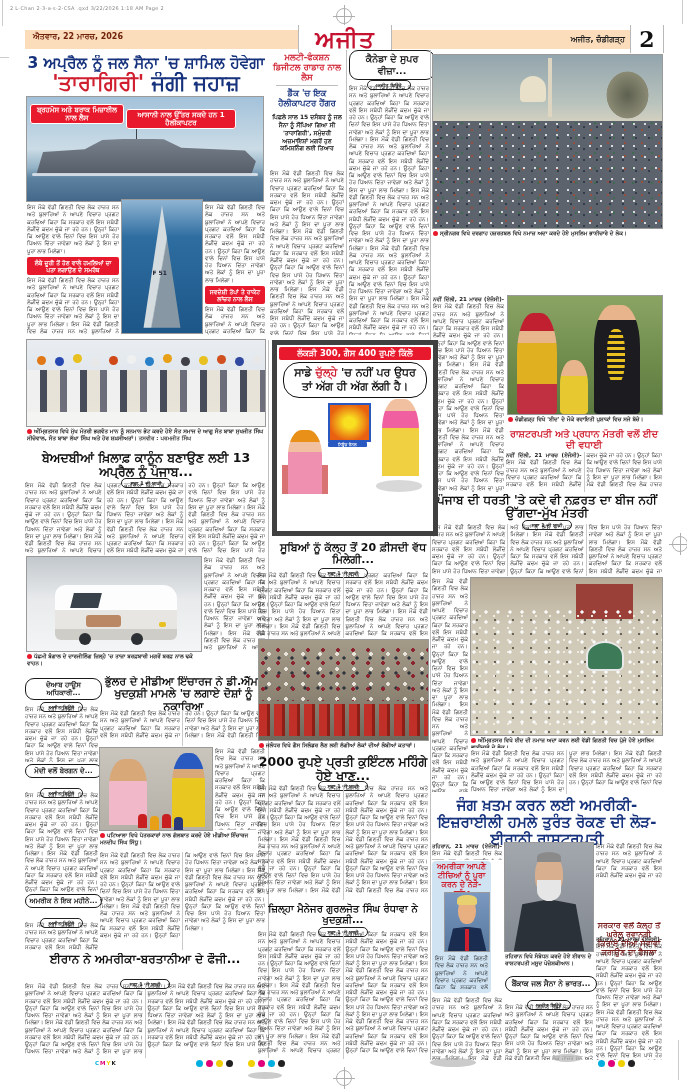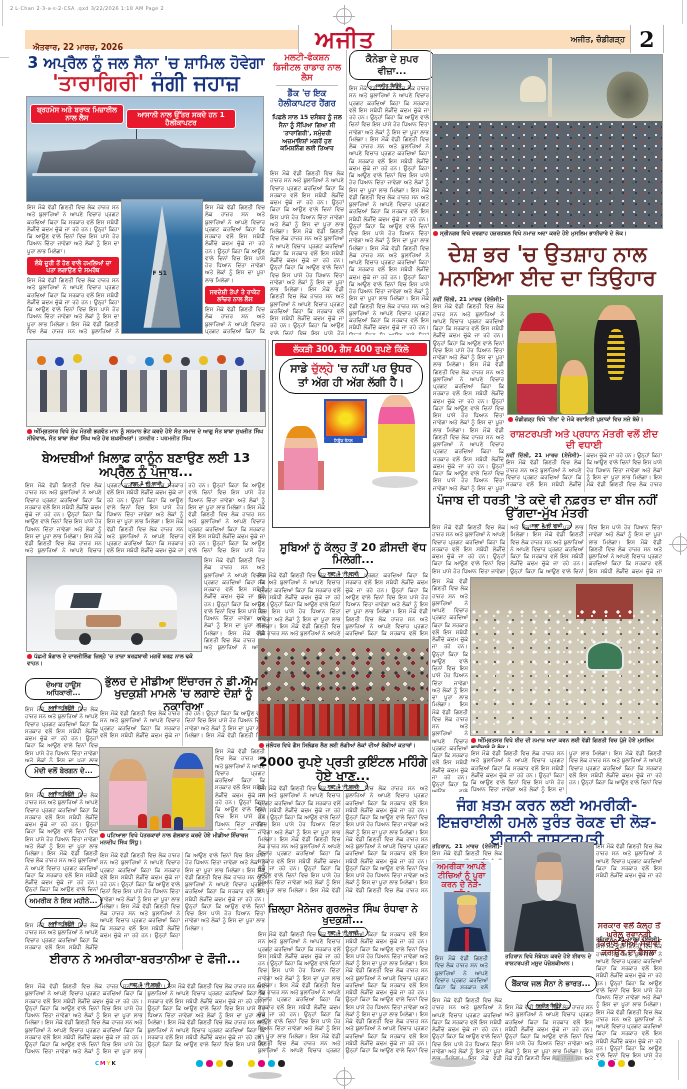--- a/index.html
+++ b/index.html
@@ -122,21 +122,21 @@
   .pz-head{left:34%;top:10%;width:32%;height:40%;background:#d8b090;border-radius:46%;}
   .pz-beard{left:36%;top:34%;width:28%;height:20%;background:#e6e6e6;border-radius:0 0 50% 50%;}
   .pz-hair{left:36%;top:8%;width:28%;height:10%;background:#8a8a8a;border-radius:50% 50% 0 0;}
   
   .ph-trump{background:linear-gradient(180deg,#7a98c0,#5878a0);}
   .tr-suit{left:6%;right:6%;bottom:0;height:42%;background:#1a2c50;clip-path:polygon(0 100%,14% 8%,50% 0,86% 8%,100% 100%);}
   .tr-tie{left:46%;bottom:0;width:8%;height:38%;background:#d02030;}
   .tr-head{left:30%;top:8%;width:40%;height:46%;background:#e8b080;border-radius:46%;}
   .tr-hair{left:28%;top:4%;width:44%;height:16%;background:#e8d070;border-radius:50% 50% 20% 20%;}
   
-  .cartoon{border:1px solid #404040;background:#fff;}
+  .cartoon{border:5px solid #404040;background:#fff;}
   .ct-banner{background:#e8192c;color:#fff;font-size:8.5px;font-weight:bold;text-align:center;
      margin:2px;padding:1px 0;border-radius:2px;}
   .ct-bubble{border:1.5px solid #111;border-radius:16px;margin:0 6px;padding:3px 4px;
      font-size:11px;font-weight:bold;text-align:center;line-height:1.25;background:#fff;}
   .ct-scene{position:relative;height:96px;margin:0 2px;}
   .ct-scene *{position:absolute;}
   .ct-man{left:6%;bottom:0;width:22%;height:66%;background:linear-gradient(180deg,#e89018 0 18%,#f0c0a0 18% 34%,#f090b0 34%);border-radius:40% 40% 0 0;}
   .ct-chair{left:2%;bottom:0;width:30%;height:30%;background:#d05050;opacity:.8;}
   .ct-tv{left:32%;top:6%;width:26%;height:36%;border:2px solid #2858c0;background:radial-gradient(#f8e020 20%,#e86010 75%);}
   .ct-tvlabel{left:32%;top:46%;width:26%;background:#2858c0;color:#fff;font-size:4px;font-weight:bold;text-align:center;border-radius:1px;}
@@ -156,21 +156,21 @@
   <div class="abs regcross" style="left:336px;top:8px;"></div>
   <div class="abs regcross" style="left:672px;top:536px;"></div>
   <div class="abs regcross" style="left:336px;top:1070px;"></div>
   <div class="abs cropmark" style="left:0;top:57px;width:9px;height:1px;"></div>
   <div class="abs cropmark" style="left:2px;top:0;width:1px;height:26px;"></div>
   <div class="abs cropmark" style="left:682px;top:0;width:1px;height:24px;"></div>
   <div class="abs cropmark" style="left:678px;top:1040px;width:1px;height:40px;"></div>
   <div class="abs" style="left:44px;top:58px;font-size:7px;color:#999;">+</div>
 
   <div class="abs band" style="left:25px;top:30px;width:637px;height:19px;"></div>
-  <div class="abs edate" style="left:33px;top:43px;">ਐਤਵਾਰ, 22 ਮਾਰਚ, 2026</div>
+  <div class="abs edate" style="left:33px;top:32px;">ਐਤਵਾਰ, 22 ਮਾਰਚ, 2026</div>
   <div class="abs masthead-box" style="left:298px;top:25px;width:92px;height:28px;">
     <span class="masthead">ਅਜੀਤ</span>
   </div>
   <div class="abs edname" style="left:530px;top:35px;width:95px;">ਅਜੀਤ, ਚੰਡੀਗੜ੍ਹ</div>
   <div class="abs pnum-box" style="left:630px;top:25px;width:32px;height:28px;">
     <span class="pnum">2</span>
   </div>
 
   <div class="abs hd blue" style="left:27px;top:55px;width:238px;font-size:15.5px;">3 ਅਪ੍ਰੈਲ ਨੂੰ ਜਲ ਸੈਨਾ 'ਚ ਸ਼ਾਮਿਲ ਹੋਵੇਗਾ</div>
   <div class="abs hd" style="left:27px;top:72px;width:238px;font-size:21px;">
@@ -221,21 +221,20 @@
   <div class="ph" style="left:433px;top:55px;width:229px;height:173px;">
     <div class="e-sky"></div>
     <div class="e-minaret"></div>
     <div class="e-shrine"></div>
     <div class="e-tree"></div>
     <div class="e-crowd"></div>
   </div>
   <div class="abs cap" style="left:433px;top:230px;width:229px;height:12px;">
     <span class="bullet"></span><span>ਸ੍ਰੀਨਗਰ ਵਿਖੇ ਦਰਗਾਹ ਹਜ਼ਰਤਬਲ ਵਿਖੇ ਨਮਾਜ਼ ਅਦਾ ਕਰਦੇ ਹੋਏ ਮੁਸਲਿਮ ਭਾਈਚਾਰੇ ਦੇ ਲੋਕ।</span>
   </div>
-  <div class="abs hd maroon" style="left:433px;top:243px;width:229px;font-size:21px;">ਦੇਸ਼ ਭਰ 'ਚ ਉਤਸ਼ਾਹ ਨਾਲ ਮਨਾਇਆ ਈਦ ਦਾ ਤਿਉਹਾਰ</div>
 
   <div class="abs bodytxt" style="left:433px;top:296px;width:71px;height:196px;">
     <span class="dl">ਨਵੀਂ ਦਿੱਲੀ, 21 ਮਾਰਚ (ਏਜੰਸੀ)-</span>
     <span>ਇਸ ਮੌਕੇ ਵੱਡੀ ਗਿਣਤੀ ਵਿਚ ਲੋਕ ਹਾਜ਼ਰ ਸਨ ਅਤੇ ਬੁਲਾਰਿਆਂ ਨੇ ਆਪਣੇ ਵਿਚਾਰ ਪ੍ਰਗਟ ਕਰਦਿਆਂ ਕਿਹਾ ਕਿ ਸਰਕਾਰ ਵਲੋਂ ਇਸ ਸਬੰਧੀ ਲੋੜੀਂਦੇ ਕਦਮ ਚੁੱਕੇ ਜਾ ਰਹੇ ਹਨ। ਉਨ੍ਹਾਂ ਕਿਹਾ ਕਿ ਆਉਣ ਵਾਲੇ ਦਿਨਾਂ ਵਿਚ ਇਸ ਪਾਸੇ ਹੋਰ ਧਿਆਨ ਦਿੱਤਾ ਜਾਵੇਗਾ ਅਤੇ ਲੋਕਾਂ ਨੂੰ ਇਸ ਦਾ ਪੂਰਾ ਲਾਭ ਮਿਲੇਗਾ। ਇਸ ਮੌਕੇ ਵੱਡੀ ਗਿਣਤੀ ਵਿਚ ਲੋਕ ਹਾਜ਼ਰ ਸਨ ਅਤੇ ਬੁਲਾਰਿਆਂ ਨੇ ਆਪਣੇ ਵਿਚਾਰ ਪ੍ਰਗਟ ਕਰਦਿਆਂ ਕਿਹਾ ਕਿ ਸਰਕਾਰ ਵਲੋਂ ਇਸ ਸਬੰਧੀ ਲੋੜੀਂਦੇ ਕਦਮ ਚੁੱਕੇ ਜਾ ਰਹੇ ਹਨ। ਉਨ੍ਹਾਂ ਕਿਹਾ ਕਿ ਆਉਣ ਵਾਲੇ ਦਿਨਾਂ ਵਿਚ ਇਸ ਪਾਸੇ ਹੋਰ ਧਿਆਨ ਦਿੱਤਾ ਜਾਵੇਗਾ ਅਤੇ ਲੋਕਾਂ ਨੂੰ ਇਸ ਦਾ ਪੂਰਾ ਲਾਭ ਮਿਲੇਗਾ। ਇਸ ਮੌਕੇ ਵੱਡੀ ਗਿਣਤੀ ਵਿਚ ਲੋਕ ਹਾਜ਼ਰ ਸਨ ਅਤੇ ਬੁਲਾਰਿਆਂ ਨੇ ਆਪਣੇ ਵਿਚਾਰ ਪ੍ਰਗਟ ਕਰਦਿਆਂ ਕਿਹਾ ਕਿ ਸਰਕਾਰ ਵਲੋਂ ਇਸ ਸਬੰਧੀ ਲੋੜੀਂਦੇ ਕਦਮ ਚੁੱਕੇ ਜਾ ਰਹੇ ਹਨ। ਉਨ੍ਹਾਂ ਕਿਹਾ ਕਿ ਆਉਣ ਵਾਲੇ ਦਿਨਾਂ ਵਿਚ ਇਸ ਪਾਸੇ ਹੋਰ ਧਿਆਨ ਦਿੱਤਾ ਜਾਵੇਗਾ ਅਤੇ ਲੋਕਾਂ ਨੂੰ ਇਸ ਦਾ ਪੂਰਾ ਲਾਭ ਮਿਲੇਗਾ। ਇਸ ਮੌਕੇ ਵੱਡੀ ਗਿਣਤੀ ਵਿਚ ਲੋਕ ਹਾਜ਼ਰ ਸਨ ਅਤੇ ਬੁਲਾਰਿਆਂ ਨੇ ਆਪਣੇ ਵਿਚਾਰ ਪ੍ਰਗਟ ਕਰਦਿਆਂ ਕਿਹਾ ਕਿ ਸਰਕਾਰ ਵਲੋਂ ਇਸ ਸਬੰਧੀ ਲੋੜੀਂਦੇ ਕਦਮ ਚੁੱਕੇ ਜਾ ਰਹੇ ਹਨ। ਉਨ੍ਹਾਂ ਕਿਹਾ ਕਿ ਆਉਣ ਵਾਲੇ ਦਿਨਾਂ ਵਿਚ ਇਸ ਪਾਸੇ ਹੋਰ ਧਿਆਨ ਦਿੱਤਾ ਜਾਵੇਗਾ ਅਤੇ ਲੋਕਾਂ ਨੂੰ ਇਸ ਦਾ ਪੂਰਾ ਲਾਭ ਮਿਲੇਗਾ।</span>
   </div>
   <div class="ph" style="left:508px;top:296px;width:154px;height:118px;">
     <div class="c-grass"></div>
     <div class="c-kid1"></div>
     <div class="c-kid2"></div>
     <div class="c-kid3"></div>

